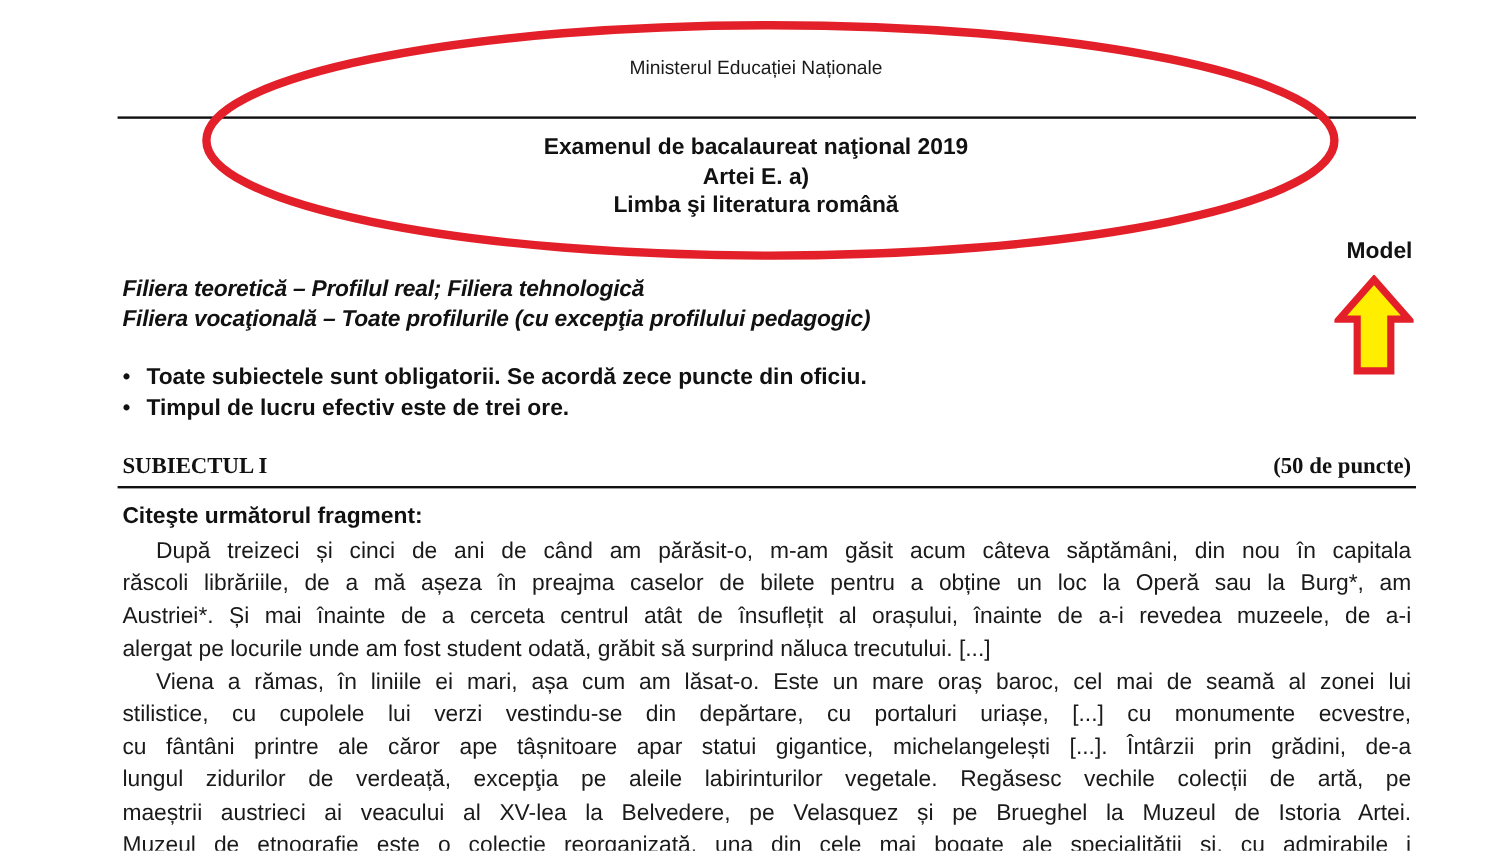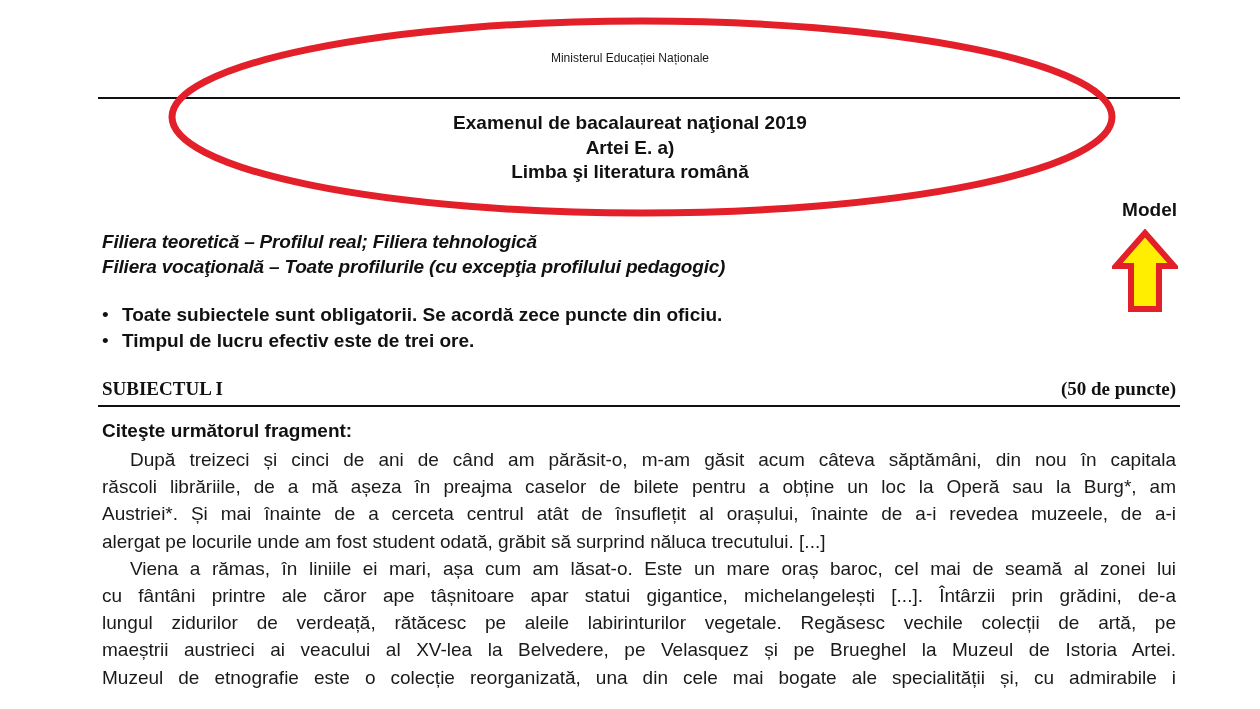--- a/index.html
+++ b/index.html
@@ -23,21 +23,21 @@
       overflow: hidden;
     }
     .header-center {
       position: absolute;
       left: 0;
       width: 1260px;
       text-align: center;
     }
     .ministry {
       top: 47px;
-      font-size: 12px;
+      font-size: 16px;
       line-height: 22px;
       color: #1a1a1a;
     }
     .top-rule {
       position: absolute;
       left: 98px;
       width: 1082px;
       top: 97px;
       height: 0;
       border-top: 2px solid #111;
@@ -202,19 +202,20 @@
   <div class="mid-rule"></div>
 
   <div class="citeste">Citeşte următorul fragment:</div>
 
   <div class="fragment">
     <span class="line indent">După treizeci și cinci de ani de când am părăsit-o, m-am găsit acum câteva săptămâni, din nou în capitala</span>
     <span class="line">răscoli librăriile, de a mă așeza în preajma caselor de bilete pentru a obține un loc la Operă sau la Burg*, am</span>
     <span class="line">Austriei*. Și mai înainte de a cerceta centrul atât de însuflețit al orașului, înainte de a-i revedea muzeele, de a-i</span>
     <span class="line last">alergat pe locurile unde am fost student odată, grăbit să surprind năluca trecutului. [...]</span>
     <span class="line indent">Viena a rămas, în liniile ei mari, așa cum am lăsat-o. Este un mare oraș baroc, cel mai de seamă al zonei lui</span>
+    <span class="line">stilistice, cu cupolele lui verzi vestindu-se din depărtare, cu portaluri uriașe, [...] cu monumente ecvestre,</span>
     <span class="line">cu fântâni printre ale căror ape tâșnitoare apar statui gigantice, michelangelești [...]. Întârzii prin grădini, de-a</span>
-    <span class="line">lungul zidurilor de verdeață, rătăcesc pe aleile labirinturilor vegetale. Regăsesc vechile colecții de artă, pe</span>
+    <span class="line">lungul zidurilor de verdeață, excepţia pe aleile labirinturilor vegetale. Regăsesc vechile colecții de artă, pe</span>
     <span class="line">maeștrii austrieci ai veacului al XV-lea la Belvedere, pe Velasquez și pe Brueghel la Muzeul de Istoria Artei.</span>
     <span class="line">Muzeul de etnografie este o colecție reorganizată, una din cele mai bogate ale specialității și, cu admirabile i</span>
   </div>
 
 </div>
 
 </body></html>

